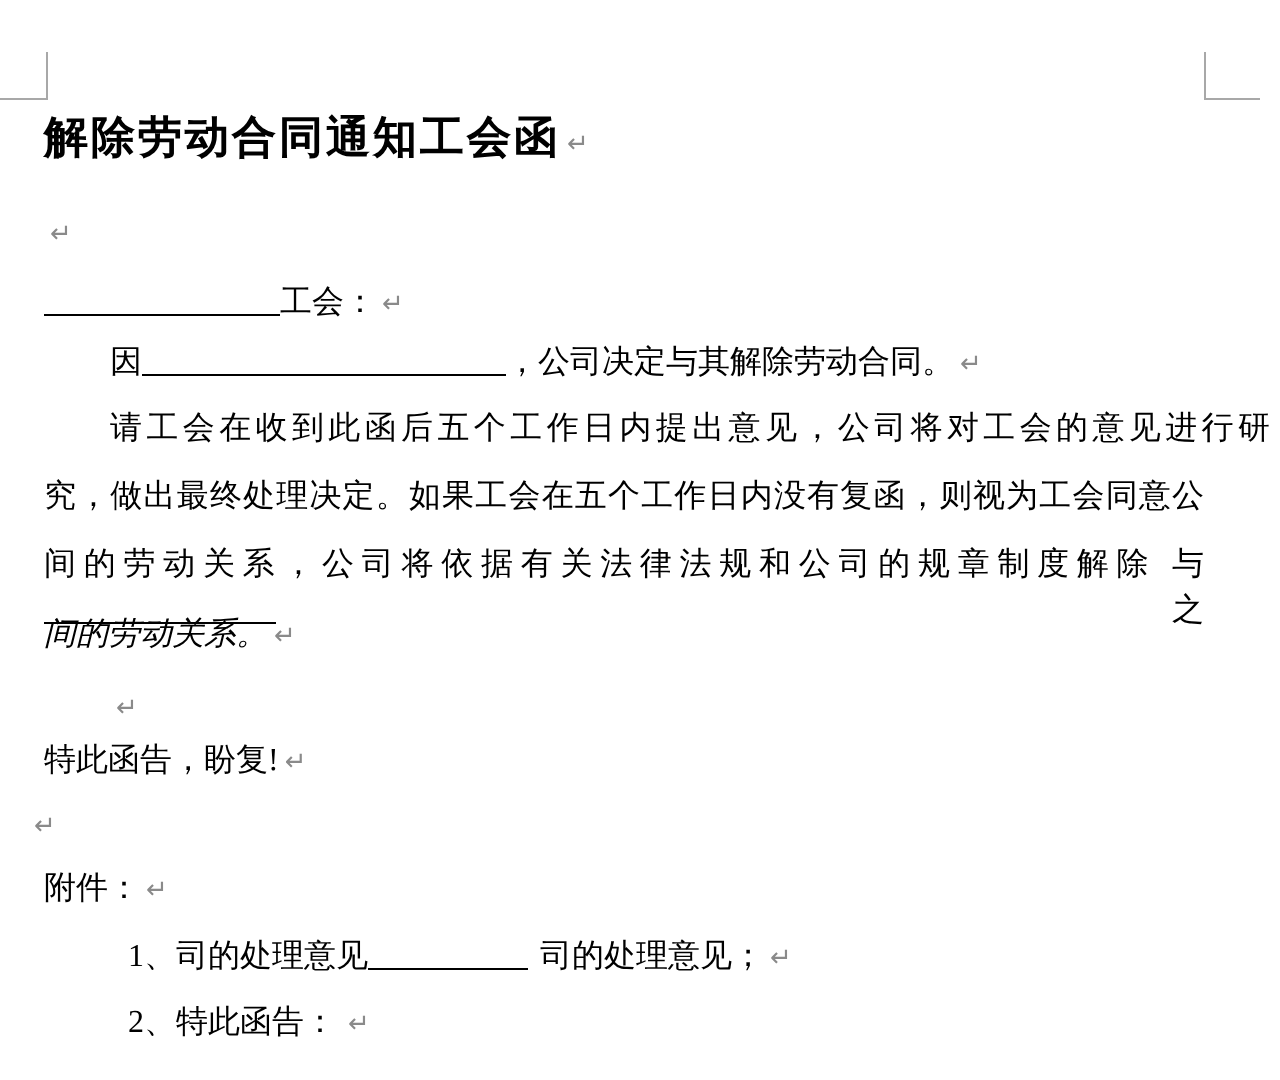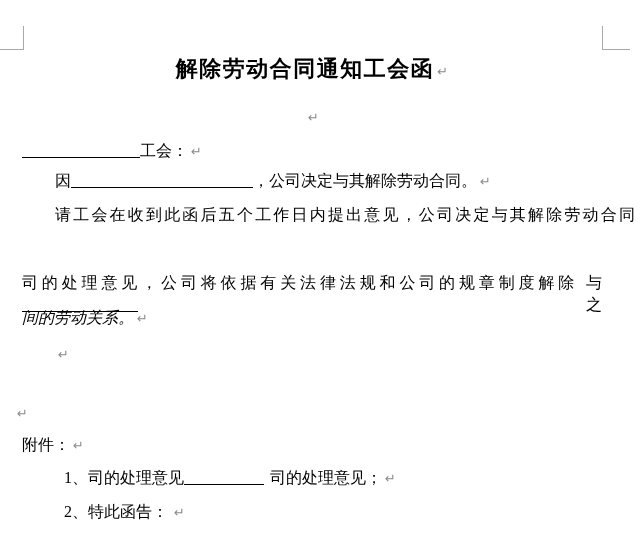--- a/index.html
+++ b/index.html
@@ -17,21 +17,21 @@
   .crop.tl-h{left:0;top:49px;width:24px;height:1px;}
   .crop.tr-v{left:602px;top:26px;width:1px;height:24px;}
   .crop.tr-h{left:602px;top:49px;width:28px;height:1px;}
 
   .line{
     position:absolute;
     left:22px;width:580px;
     font-size:16px;line-height:22px;
     white-space:nowrap;
   }
-  .center{text-align:center;}
+  .center{text-align:left;}
   .just{text-align:justify;text-align-last:justify;white-space:normal;}
   .indent2{padding-left:33px;}
   .indent-item{padding-left:42px;}
   .shift-left{margin-left:-8px;}
 
   .title-line{
     top:54px;height:30px;line-height:30px;
     font-family:"Liberation Sans", sans-serif;
     font-weight:bold;font-size:22px;letter-spacing:1.5px;
   }
@@ -86,36 +86,42 @@
 
   <div class="line l-salutation">
     <span class="blank w-salutation"></span><span>工会：</span><span class="mark">↵</span>
   </div>
 
   <div class="line l-reason indent2">
     <span>因</span><span class="blank w-reason"></span><span>，公司决定与其解除劳动合同。</span><span class="mark">↵</span>
   </div>
 
   <div class="line l-body1 indent2 just">
-    <span>请工会在收到此函后五个工作日内提出意见，公司决定与其解除劳动合同</span>
+    <span>请工会在收到此函后五个工作日内提出意见，公司将对工会的意见进行研</span>
   </div>
 
+  <div class="line l-body2 just">
+    <span>究，做出最终处理决定。如果工会在五个工作日内没有复函，则视为工会同意公</span>
+  </div>
 
   <div class="line l-body3 just">
-    <span>司的处理意见，公司将依据有关法律法规和公司的规章制度解除 与</span><span class="blank w-main"></span><span>之</span>
+    <span>间的劳动关系，公司将依据有关法律法规和公司的规章制度解除 与</span><span class="blank w-main"></span><span>之</span>
   </div>
 
   <div class="line l-body4">
     <span>间的劳动关系。</span><span class="mark">↵</span>
   </div>
 
   <div class="line l-empty-a indent2">
     <span class="mark">↵</span>
   </div>
 
+  <div class="line l-closing">
+    <span>特此函告，盼复!</span><span class="mark">↵</span>
+  </div>
 
   <div class="line l-empty-b shift-left">
     <span class="mark">↵</span>
   </div>
 
   <div class="line l-attach">
     <span>附件：</span><span class="mark">↵</span>
   </div>
 
   <div class="line l-item1 indent-item">

